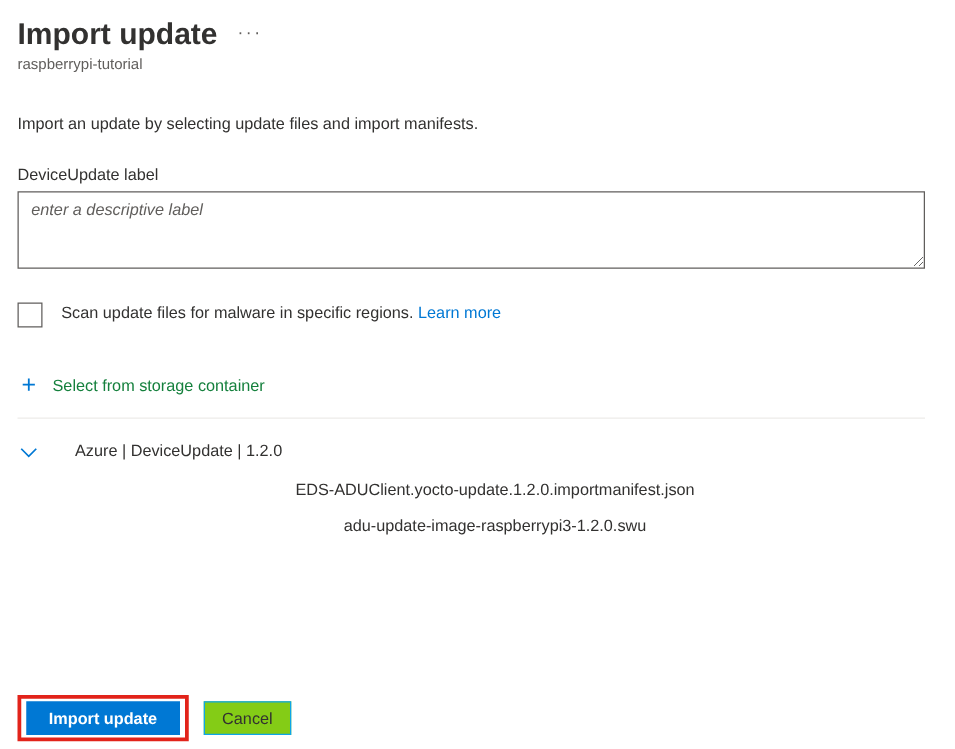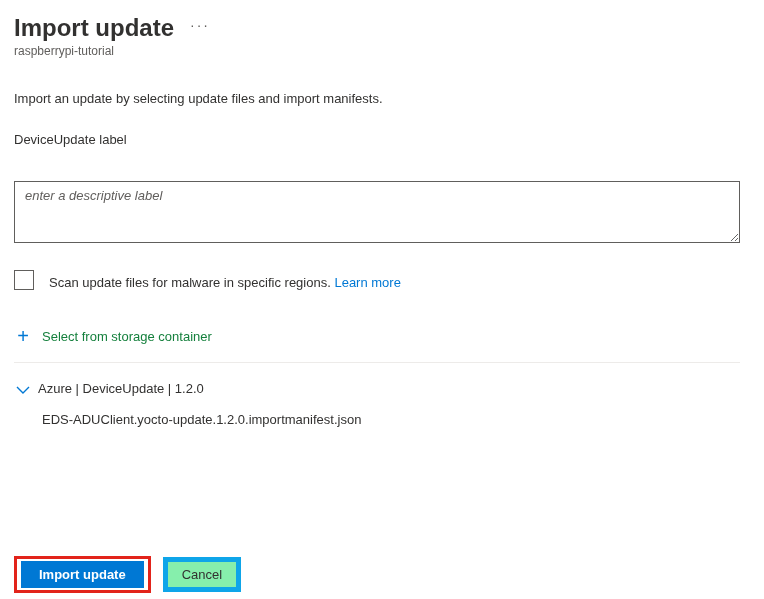--- a/index.html
+++ b/index.html
@@ -23,41 +23,40 @@
     textarea {
       width: 100%;
       height: 62px;
       border: 1px solid #605e5c;
       font-family: inherit;
       font-size: 13px;
       padding: 6px 10px;
       resize: both;
       font-style: italic;
       color: #323130;
-      margin-top: 28px;
     }
     textarea::placeholder { color: #605e5c; font-style: italic; }
-    .checkbox-row { display: flex; align-items: flex-end; gap: 15px; margin-bottom: 34px; }
+    .checkbox-row { display: flex; align-items: flex-start; gap: 15px; margin-bottom: 34px; }
     .checkbox {
       width: 20px; height: 20px;
       border: 1px solid #605e5c;
       background: #ffffff;
       cursor: pointer;
       flex-shrink: 0;
     }
     .checkbox-label { font-size: 13px; color: #323130; }
     .link { color: #0078d4; cursor: pointer; text-decoration: none; }
     .select-row { display: flex; align-items: center; gap: 10px; margin-bottom: 14px; cursor: pointer; padding: 2px 0; }
     .plus-icon { color: #0078d4; font-size: 20px; font-weight: 300; width: 18px; text-align: center; line-height: 1; }
     .select-label { font-size: 13px; color: #15803d; }
     .separator { border: none; border-top: 1px solid #edebe9; margin-bottom: 18px; width: 726px; }
-    .expand-row { display: flex; align-items: flex-end; gap: 6px; margin-bottom: 16px; cursor: pointer; }
+    .expand-row { display: flex; align-items: flex-end; gap: 28px; margin-bottom: 16px; cursor: pointer; }
     .chevron { width: 18px; display: flex; justify-content: center; }
     .expand-label { font-size: 13px; color: #323130; }
-    .file-list { margin-left: 28px; }
+    .file-list { margin-left: 28px; text-align: center; }
     .file-item { font-size: 13px; color: #323130; margin-bottom: 14px; }
     .footer {
       position: absolute;
       left: 14px;
       bottom: 6px;
       display: flex;
       align-items: center;
       gap: 12px;
     }
     .primary-wrap { border: 3px solid #e2231a; padding: 2px 4px; }
@@ -65,23 +64,23 @@
       background: #0078d4;
       color: #ffffff;
       border: none;
       font-size: 13px;
       font-family: inherit;
       padding: 6px 18px;
       cursor: pointer;
       font-weight: 600;
     }
     .secondary-btn {
-      background: #86efac;
+      background: #84cc16;
       color: #323130;
-      border: 5px solid #0ea5e9;
+      border: 1px solid #0ea5e9;
       font-size: 13px;
       font-family: inherit;
       padding: 5px 14px;
       cursor: pointer;
     }
   </style>
 </head>
 <body>
 
 <div class="header">
@@ -115,20 +114,21 @@
   <span class="chevron">
     <svg width="14" height="10" viewBox="0 0 14 10">
         <path d="M1 1 L7 7 L13 1" stroke="#0078d4" stroke-width="1.4" fill="none"></path>
       </svg>
   </span>
   <span class="expand-label">Azure | DeviceUpdate | 1.2.0</span>
 </div>
 
 <div class="file-list">
   <div class="file-item">EDS-ADUClient.yocto-update.1.2.0.importmanifest.json</div>
+  <div class="file-item">adu-update-image-raspberrypi3-1.2.0.swu</div>
 </div>
 
 <div class="footer">
   <div class="primary-wrap">
     <button class="primary-btn">Import update</button>
   </div>
   <button class="secondary-btn">Cancel</button>
 </div>
 
 </body></html>

